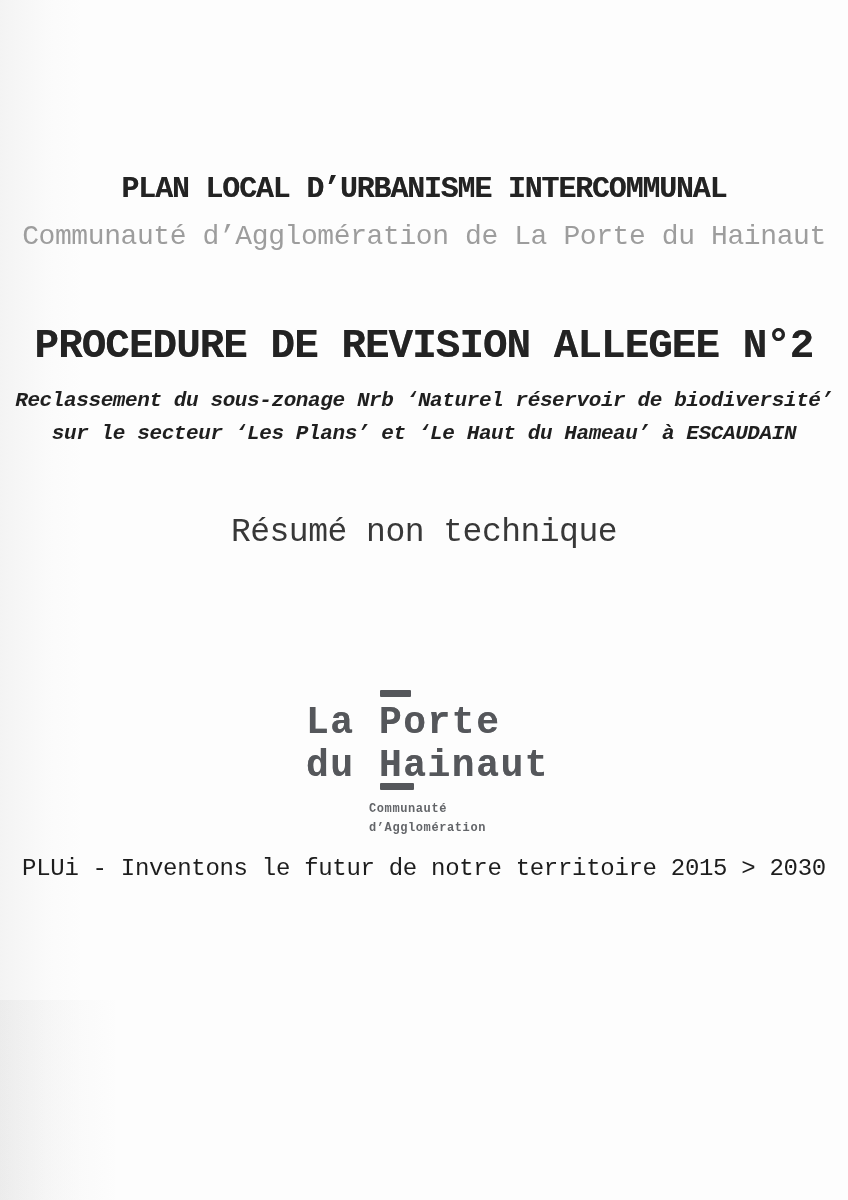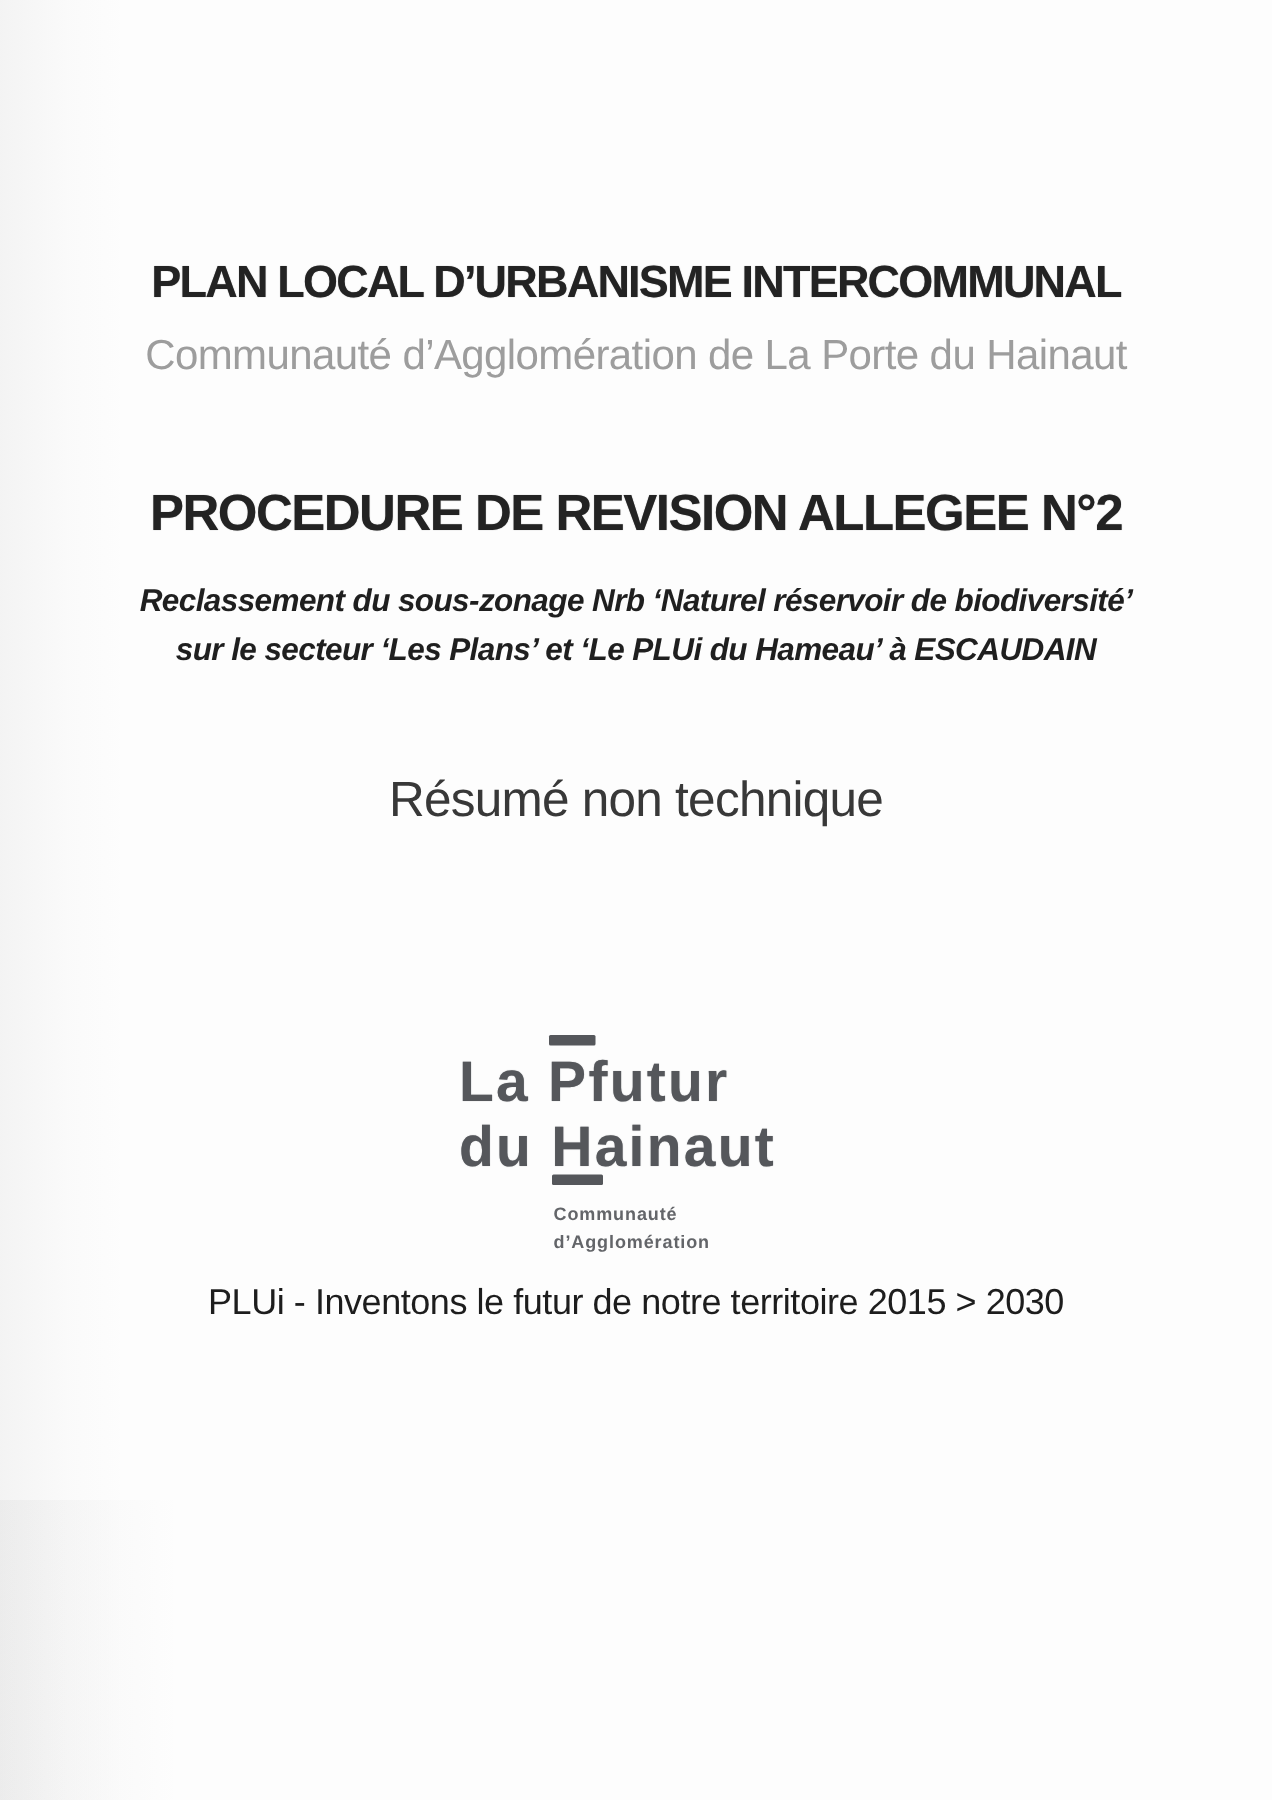--- a/index.html
+++ b/index.html
@@ -7,21 +7,21 @@
     padding: 0;
     background: #e9e9e9;
   }
   .page {
     position: relative;
     width: 848px;
     height: 1200px;
     margin: 0 auto;
     background: #fdfdfd;
     overflow: hidden;
-    font-family: Liberation Sans, sans-serif;
+    font-family: Liberation Mono, monospace;
     -webkit-font-smoothing: antialiased;
   }
   
   .scan-edge {
     position: absolute;
     left: 0;
     top: 0;
     bottom: 0;
     width: 85px;
     background: linear-gradient(to right, rgba(90,90,90,0.06), rgba(90,90,90,0.015) 55%, rgba(0,0,0,0));
@@ -52,21 +52,21 @@
   }
   .organization {
     top: 221px;
     font-size: 28px;
     font-weight: 400;
     letter-spacing: -0.4px;
     color: #9d9d9d;
   }
   .procedure-title {
     top: 323px;
-    font-size: 34px;
+    font-size: 41px;
     font-weight: bold;
     letter-spacing: -1px;
     color: #232323;
     text-shadow: 0 0 0.6px rgba(35,35,35,0.55);
   }
   .procedure-desc {
     top: 384px;
     font-size: 21px;
     font-weight: bold;
     font-style: italic;
@@ -138,27 +138,27 @@
   <div class="scan-edge-bottom"></div>
 
   <div class="centered main-title">PLAN LOCAL D’URBANISME INTERCOMMUNAL</div>
 
   <div class="centered organization">Communauté d’Agglomération de La Porte du Hainaut</div>
 
   <div class="centered procedure-title">PROCEDURE DE REVISION ALLEGEE N°2</div>
 
   <div class="centered procedure-desc">
     <div>Reclassement du sous-zonage Nrb ‘Naturel réservoir de biodiversité’</div>
-    <div>sur le secteur ‘Les Plans’ et ‘Le PLUi du Hameau’ à ESCAUDAIN</div>
+    <div>sur le secteur ‘Les Plans’ et ‘Le Haut du Hameau’ à ESCAUDAIN</div>
   </div>
 
   <div class="centered doc-type">Résumé non technique</div>
 
   <div class="logo">
-    <div class="logo-line"><span>La </span><span class="emph-wrap"><span class="logo-bar top"></span><span>P</span></span><span>futur</span></div>
+    <div class="logo-line"><span>La </span><span class="emph-wrap"><span class="logo-bar top"></span><span>P</span></span><span>orte</span></div>
     <div class="logo-line"><span>du </span><span class="emph-wrap"><span class="logo-bar bottom"></span><span>H</span></span><span>ainaut</span></div>
     <div class="logo-caption">
       <div>Communauté</div>
       <div>d’Agglomération</div>
     </div>
   </div>
 
   <div class="centered footer-tagline">PLUi - Inventons le futur de notre territoire 2015 &gt; 2030</div>
 
 </div>

